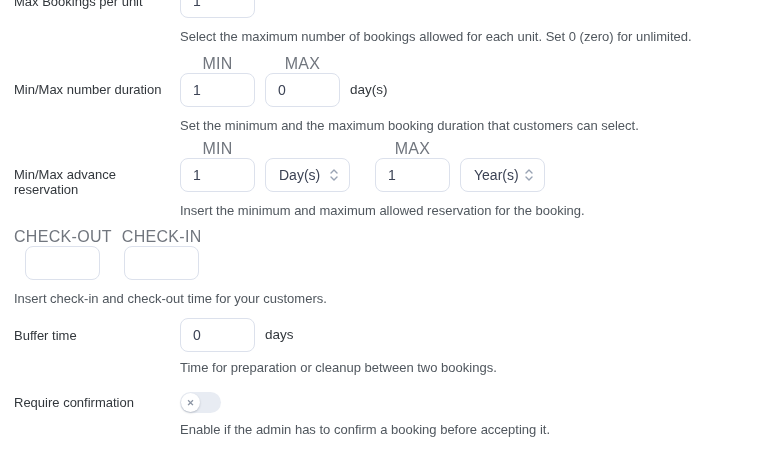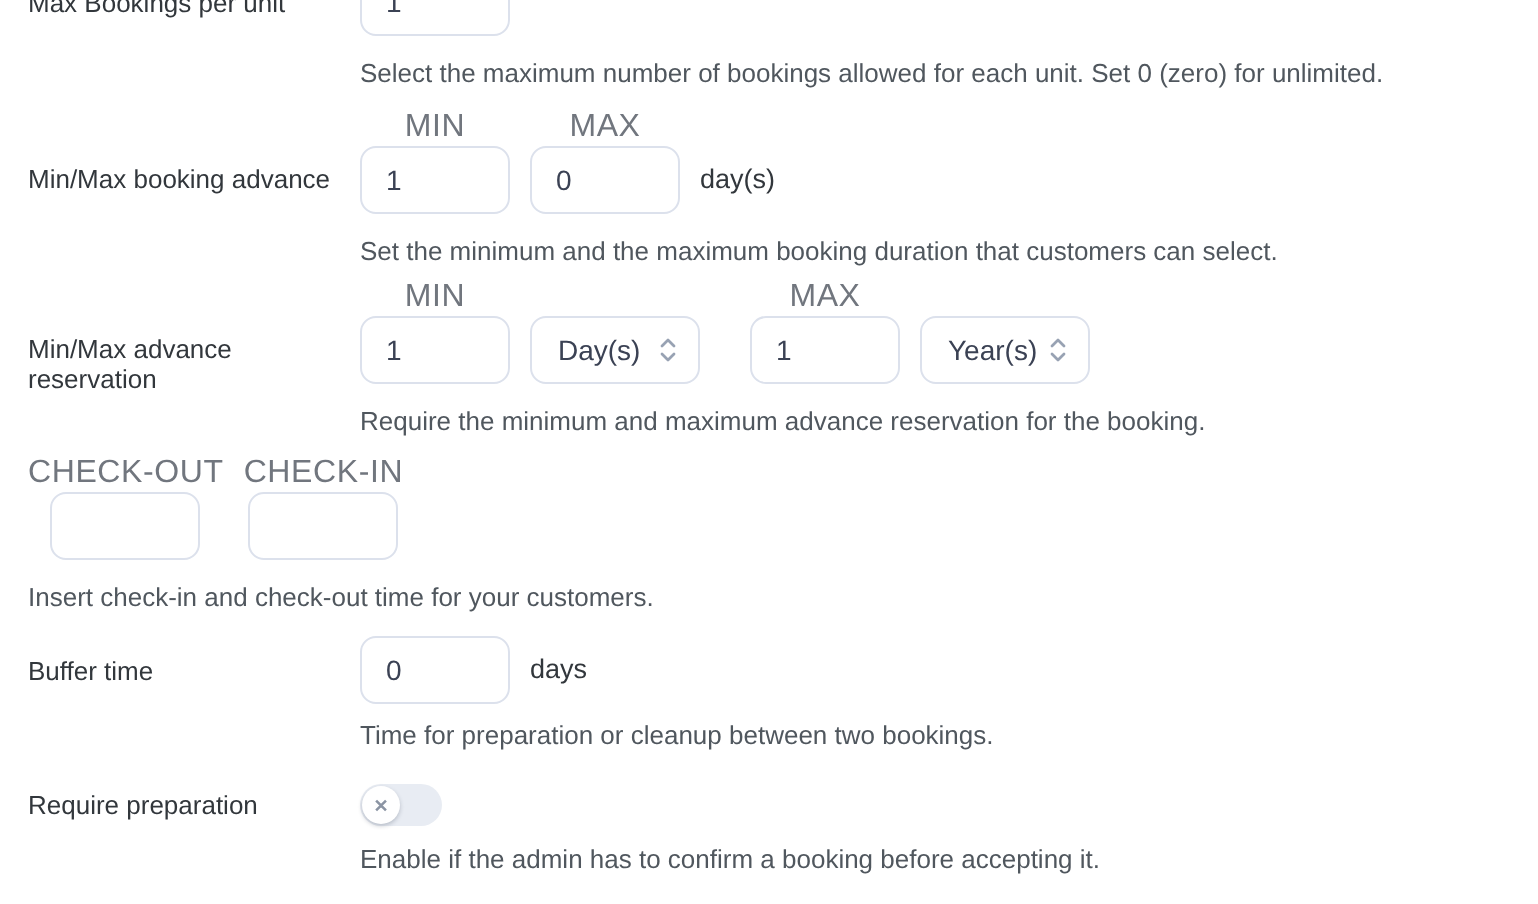--- a/index.html
+++ b/index.html
@@ -137,21 +137,21 @@
       <div class="fields">
         <div class="field">
           <input class="text-input" type="text" value="1" style="">
         </div>
       </div>
       <div class="help">Select the maximum number of bookings allowed for each unit. Set 0 (zero) for unlimited.</div>
     </div>
   </div>
 
   <div class="row row-2" style="top:58px">
-    <div class="row-label">Min/Max booking advance</div>
+    <div class="row-label">Min/Max number duration</div>
     <div class="content">
       <div class="fields">
         <div class="field">
           <div class="field-label">MIN</div>
           <input class="text-input" type="text" value="1" style="">
         </div>
         <div class="field">
           <div class="field-label">MAX</div>
           <input class="text-input" type="text" value="0" style="">
         </div>
@@ -191,21 +191,21 @@
             <span>Year(s)</span>
             <span class="chevrons">
               <svg width="10" height="14" viewBox="0 0 10 14">
                   <path d="M2 5 L5 2 L8 5" fill="none" stroke="#98a2b3" stroke-width="1.4" stroke-linecap="round" stroke-linejoin="round"></path>
                   <path d="M2 9 L5 12 L8 9" fill="none" stroke="#98a2b3" stroke-width="1.4" stroke-linecap="round" stroke-linejoin="round"></path>
                 </svg>
             </span>
           </div>
         </div>
       </div>
-      <div class="help">Require the minimum and maximum advance reservation for the booking.</div>
+      <div class="help">Insert the minimum and maximum allowed reservation for the booking.</div>
     </div>
   </div>
 
   <div class="row row-4" style="top:231px">
     <div class="content">
       <div class="fields">
         <div class="field">
           <div class="field-label">CHECK-OUT</div>
           <input class="text-input" type="text" value="" style="">
         </div>
@@ -225,21 +225,21 @@
         <div class="field">
           <input class="text-input" type="text" value="0" style="">
         </div>
         <div class="suffix">days</div>
       </div>
       <div class="help">Time for preparation or cleanup between two bookings.</div>
     </div>
   </div>
 
   <div class="row row-6" style="top:392px">
-    <div class="row-label">Require preparation</div>
+    <div class="row-label">Require confirmation</div>
     <div class="content">
       <div class="toggle">
         <span class="toggle-knob">
             <span>✕</span>
           </span>
       </div>
       <div class="help">Enable if the admin has to confirm a booking before accepting it.</div>
     </div>
   </div>
 

